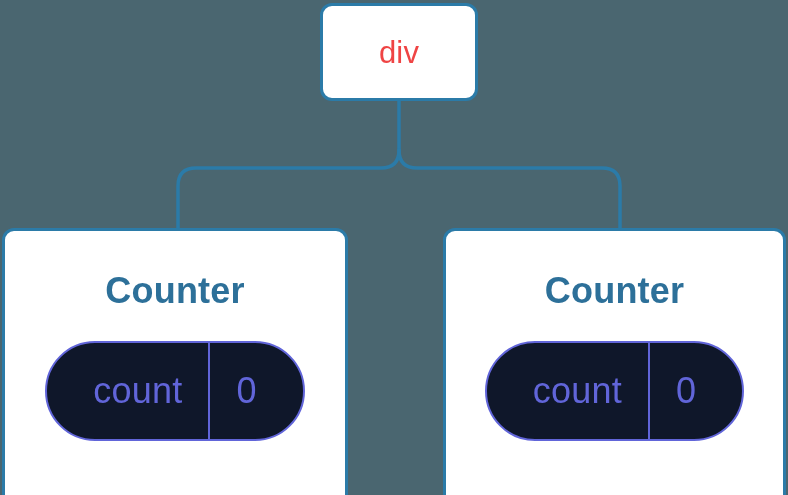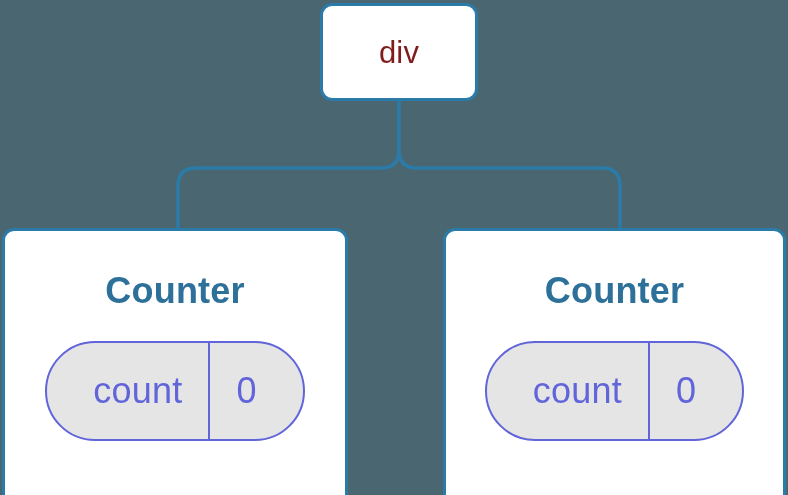--- a/index.html
+++ b/index.html
@@ -46,21 +46,21 @@
   
   #node-root {
     left: 320px;
     top: 3px;
     width: 158px;
     height: 98px;
     justify-content: center;
   }
   #node-root .node-title {
     font-size: 31px;
-    color: #7f1d1d;
+    color: #ef4444;
     letter-spacing: 0.2px;
     line-height: 1;
   }
 
   
   .node-counter {
     top: 228px;
     height: 300px;
     padding-top: 42px;
   }
@@ -77,21 +77,21 @@
 
   
   .state-pill {
     margin-top: 32px;
     height: 100px;
     display: flex;
     align-items: stretch;
     border: 2px solid #6165d9;
     border-radius: 50px;
     box-sizing: border-box;
-    background: #e5e5e5;
+    background: #0f172a;
     color: #6165d9;
   }
   .state-key,
   .state-val {
     display: flex;
     align-items: center;
     justify-content: center;
     font-size: 36px;
     line-height: 1;
     letter-spacing: 0.2px;

